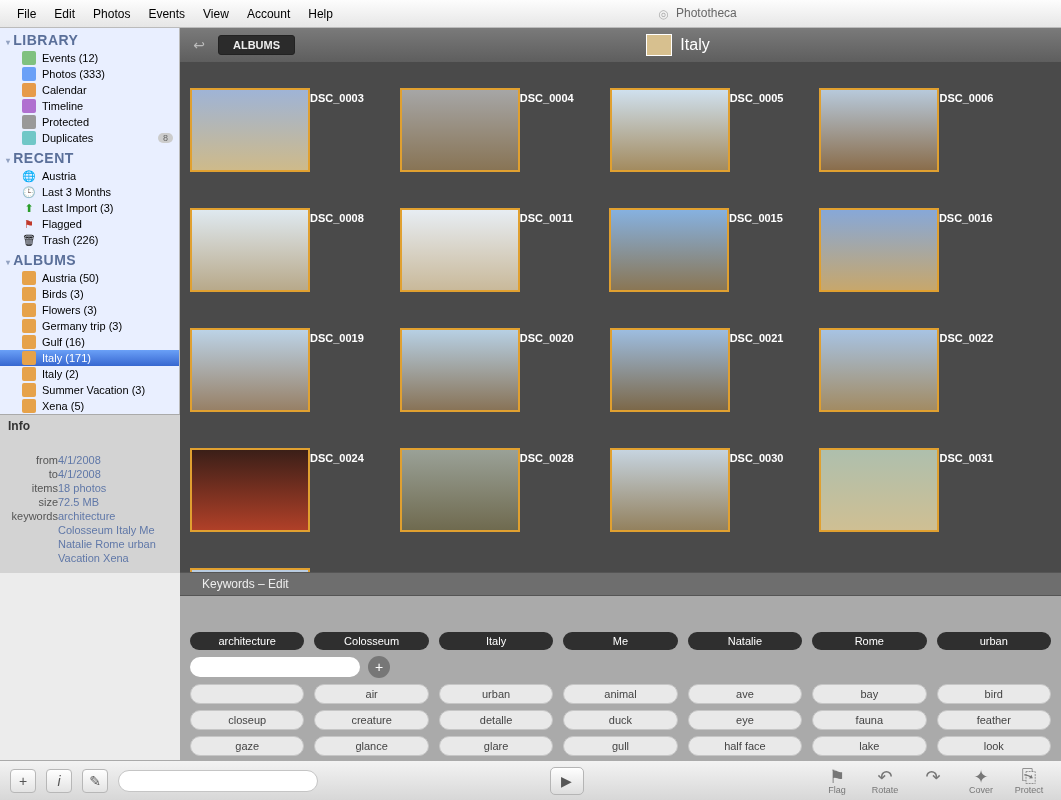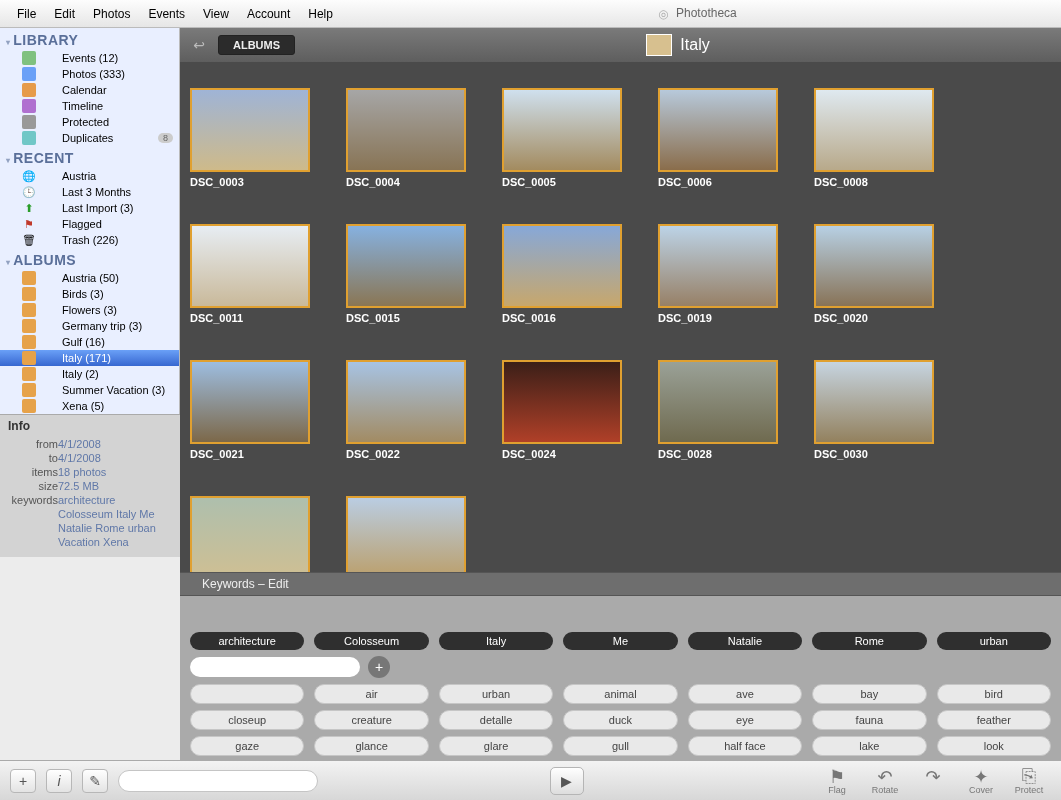--- a/index.html
+++ b/index.html
@@ -9,44 +9,44 @@
 .menubar .title { flex: 1; text-align: center; color: #666; font-size: 12px; }
 .menubar .title-icon { display: inline-block; vertical-align: middle; margin-right: 4px; opacity: 0.5; }
 
 .main-row { flex: 1; display: flex; min-height: 0; }
 
 .sidebar { width: 180px; background: #e9efff; border-right: 1px solid #bbb; display: flex; flex-direction: column; font-size: 11px; overflow-y: auto; }
 .sb-section-h { font-weight: bold; color: #5a6f99; font-size: 14px; padding: 4px 6px 2px 6px; letter-spacing: 0.5px; }
 .sb-section-h::before { content: "▾ "; font-size: 8px; opacity: 0.6; }
 .sb-item { display: flex; align-items: center; padding: 2px 6px 2px 22px; gap: 6px; cursor: default; position: relative; }
 .sb-item .icon { width: 14px; height: 14px; display: inline-flex; align-items: center; justify-content: center; font-size: 11px; position: absolute; left: 22px; }
-.sb-item .label { padding-left: 20px; color: #000; margin-left: 20px; }
+.sb-item .label { padding-left: 20px; color: #000; }
 .sb-item.active { background: linear-gradient(#6aa0f7,#3767d0); }
 .sb-item.active .label { color: #fff; }
 .sb-badge { margin-left: auto; background: #ccc; color:#666; border-radius: 8px; font-size: 9px; padding: 0 5px; }
 .ic { display:inline-block; width:14px; height:14px; border-radius:2px; }
 .ic-events { background:#7fc17f; } .ic-photos{background:#6aa0f7;} .ic-cal{background:#e69b4a;} .ic-timeline{background:#b070d0;} .ic-protected{background:#999;} .ic-dup{background:#70c7c7;}
 .ic-folder{background:#e6a24a; border-radius:2px;}
 
 .info-panel { background:#d3d3d3; border-top:1px solid #aaa; padding: 4px 8px 8px 8px; font-size: 11px; color:#444; }
-.info-title { font-weight: bold; color:#333; font-size:12px; margin-bottom: 4px; }
+.info-title { font-weight: bold; color:#333; font-size:12px; margin-bottom: 20px; }
 .info-row { display:flex; line-height:14px; }
 .info-row .k { width: 50px; text-align:right; color:#555; }
 .info-row .v { color:#6078a8; flex:1; }
 
 .content { flex:1; display:flex; flex-direction:column; background:#4a4a4a; min-width:0; }
 .crumb-bar { height: 34px; background: linear-gradient(#7a7a7a,#5e5e5e); display:flex; align-items:center; padding: 0 8px; gap:8px; }
 .back-btn { width:22px; height:20px; color:#bbb; font-size:14px; display:flex; align-items:center; justify-content:center; cursor:pointer; }
 .crumb-pill { background:#2b2b2b; color:#eee; font-size:11px; font-weight:bold; padding:3px 14px; border-radius:3px; border:1px solid #222; }
 .crumb-title-wrap { flex:1; display:flex; align-items:center; justify-content:center; gap:8px; color:#fff; font-size:16px; }
 .crumb-thumb { width:26px; height:22px; background:#d7c08f; border:1px solid #fff; }
 
 .grid-wrap { flex:1; overflow-y:auto; padding: 26px 10px 10px 10px; }
 .grid { display:flex; flex-wrap:wrap; gap:36px 36px; }
-.thumb { display:flex; flex-direction:column; align-items:flex-start; }
+.thumb { display:flex; flex-direction:row; align-items:flex-start; }
 .thumb-img { width:120px; height:84px; border:2px solid #e0a030; background:#999; background-size:cover; }
 .thumb-label { color:#fff; font-size:11px; font-weight:bold; margin-top:4px; }
 
 .keywords-bar { background:#6e6e6e; color:#e5e5e5; font-size:12px; padding:4px 22px; border-top:1px solid #555; border-bottom:1px solid #555; display:flex; align-items:center; gap:10px; }
 .kw-title { color:#eee; }
 .keywords-panel { background:#aaa; padding:8px 10px 0 10px; display:flex; flex-direction:column; gap:6px; }
 .kw-row { display:flex; gap:10px; align-items:center;margin-top:28px; }
 .kw-pill { flex:1; text-align:center; font-size:11px; padding:3px 0; border-radius:12px; cursor:pointer; }
 .kw-dark { background:#2f2f2f; color:#fff; }
 .kw-light { background:#e9e9e9; color:#444; border:1px solid #c6c6c6; }

